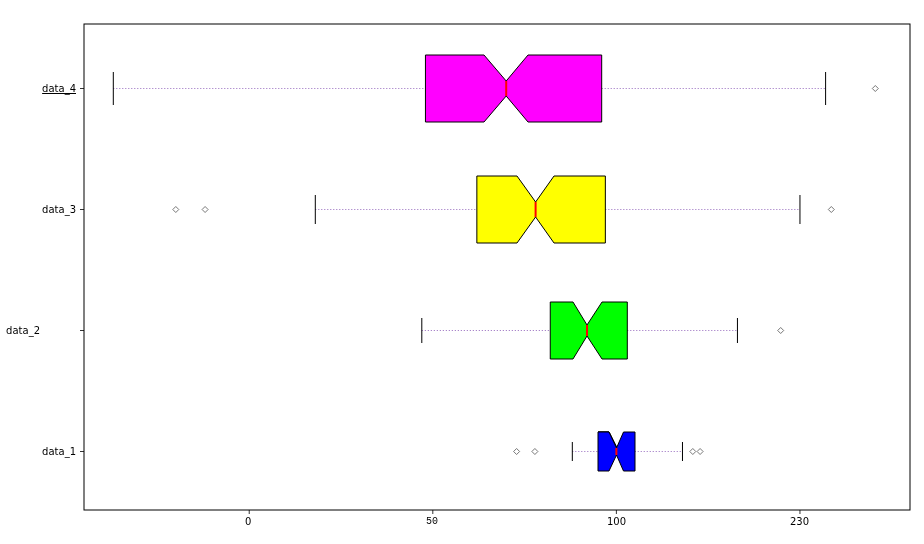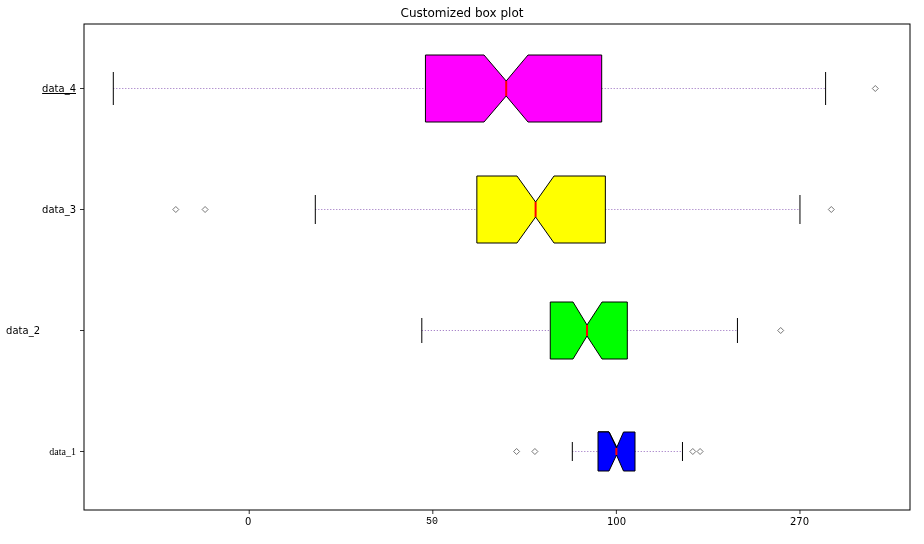--- a/index.html
+++ b/index.html
@@ -30,23 +30,20 @@
     position: absolute;
     font-size: 10px;
     color: #000000;
   }
 </style>
 </head>
 <body>
 
 <div class="chart-wrap">
 
-  <div class="title" style="left:0; right:0; top:6px; width:924px; text-align:center;">
-    <span>Customized box plot</span>
-  </div>
 
   <svg width="924" height="544">
 
     <g>
 
       <rect x="84" y="24" width="826" height="486" fill="none" stroke="#000000" stroke-width="1"></rect>
 
       <g stroke="#000000" stroke-width="0.8">
         <line x1="249.22" y1="510" x2="249.22" y2="514"></line>
         <line x1="432.8" y1="510" x2="432.8" y2="514"></line>
@@ -179,19 +176,19 @@
         <g fill="none" stroke="#555555" stroke-width="0.8">
           <path d="M872.3 88.5 l3 -3 l3 3 l-3 3 Z"></path>
         </g>
       </g>
     </g>
   </svg>
 
   <div class="tick-label" style="left:245px; top:516px;"><span>0</span></div>
   <div class="tick-label" style="left:426px; top:516px;font-family:Liberation Mono, monospace;"><span>50</span></div>
   <div class="tick-label" style="left:607px; top:516px;"><span>100</span></div>
-  <div class="tick-label" style="left:790px; top:516px;"><span>270</span></div>
+  <div class="tick-label" style="left:790px; top:516px;"><span>230</span></div>
 
-  <div class="tick-label" style="right:848px; top:446px; text-align:right;font-family:Liberation Serif, serif;"><span>data_1</span></div>
+  <div class="tick-label" style="right:848px; top:446px; text-align:right;"><span>data_1</span></div>
   <div class="tick-label" style="right:884px; top:325px; text-align:right;"><span>data_2</span></div>
   <div class="tick-label" style="right:848px; top:204px; text-align:left;"><span>data_3</span></div>
   <div class="tick-label" style="right:848px; top:83px;  text-align:center;text-decoration:underline;"><span>data_4</span></div>
 </div>
 
 </body></html>

